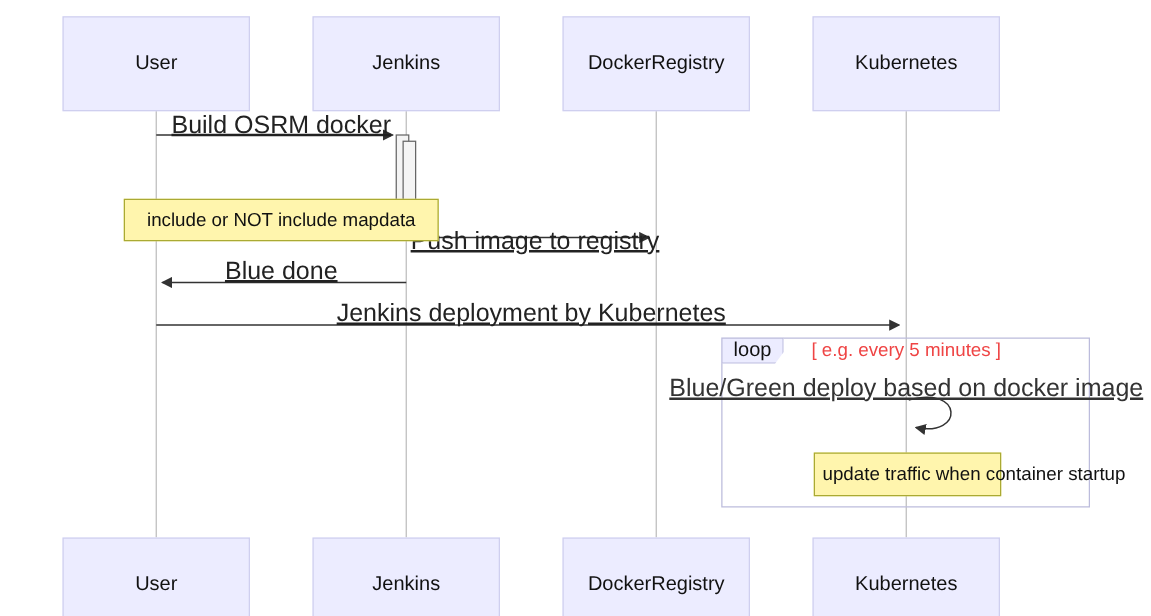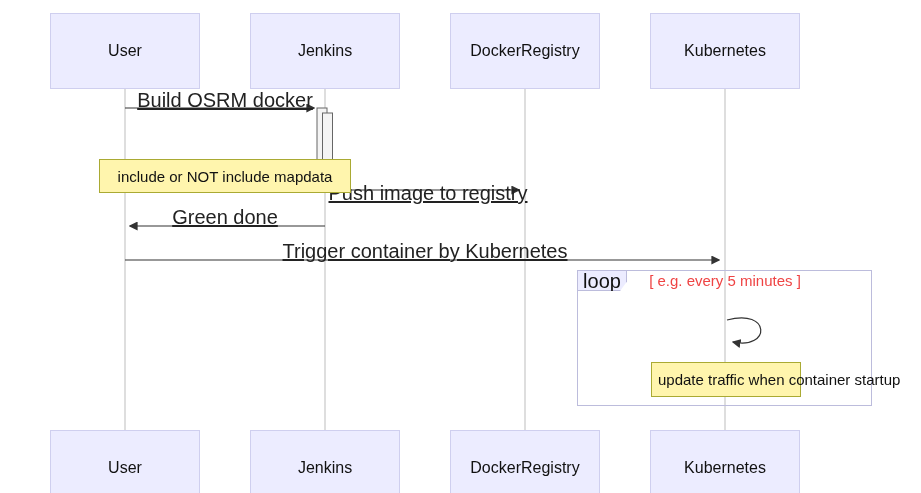--- a/index.html
+++ b/index.html
@@ -29,21 +29,21 @@
   .note-overflow { line-height:33px; padding-left:6px; white-space:nowrap; }
 
   .loop-rect {
     position:absolute; left:577px; top:270px; width:295px; height:136px;
     border:1px solid #bcbcdc; background:transparent; z-index:2;
   }
   .loop-tab {
     position:absolute; left:577px; top:270px; width:50px; height:21px;
     background:#ECECFF; border:1px solid #bcbcdc;
     clip-path: polygon(0 0, 100% 0, 100% 55%, 86% 100%, 0 100%);
-    font-size:20px; color:#111; text-align:center; line-height:20px; z-index:3;
+    font-size:16px; color:#111; text-align:center; line-height:20px; z-index:3;
   }
   .loop-cond {
     position:absolute; left:725px; top:272px; transform:translateX(-50%);
     font-size:15px; color:#ef4444; white-space:nowrap; z-index:3;
   }
 
   .lifeline { stroke:#bdbdbd; stroke-width:1; }
   .msg-line { stroke:#333333; stroke-width:1.2; fill:none; }
   .activation { fill:#f4f4f4; stroke:#666666; stroke-width:1; }
 </style>
@@ -79,22 +79,23 @@
   <div class="actor-box" style="left:450px; top:13px;">DockerRegistry</div>
   <div class="actor-box" style="left:650px; top:13px;">Kubernetes</div>
 
   <div class="actor-box" style="left:50px; top:430px;">User</div>
   <div class="actor-box" style="left:250px; top:430px;">Jenkins</div>
   <div class="actor-box" style="left:450px; top:430px;">DockerRegistry</div>
   <div class="actor-box" style="left:650px; top:430px;">Kubernetes</div>
 
   <div class="msg-label" style="left:225px; top:89px;">Build OSRM docker</div>
   <div class="msg-label" style="left:428px; top:171px;margin-top:11px;">Push image to registry</div>
-  <div class="msg-label" style="left:225px; top:206px;">Green done</div>
-  <div class="msg-label" style="left:425px; top:240px;">Trigger container by Kubernetes</div>
+  <div class="msg-label" style="left:225px; top:206px;">Blue done</div>
+  <div class="msg-label" style="left:425px; top:240px;">Jenkins deployment by Kubernetes</div>
+  <div class="msg-label" style="left:725px; top:300px; color:#333;">Blue/Green deploy based on docker image</div>
 
   <div class="note note-centered" style="left:99px; top:121px; width:252px; height:34px;margin-top:38px;">include or NOT include mapdata</div>
   <div class="note note-overflow" style="left:651px; top:362px; width:150px; height:35px;">update traffic when container startup</div>
 
   <div class="loop-rect"></div>
   <div class="loop-tab">loop</div>
   <div class="loop-cond">[ e.g. every 5 minutes ]</div>
 
 </div>
 

